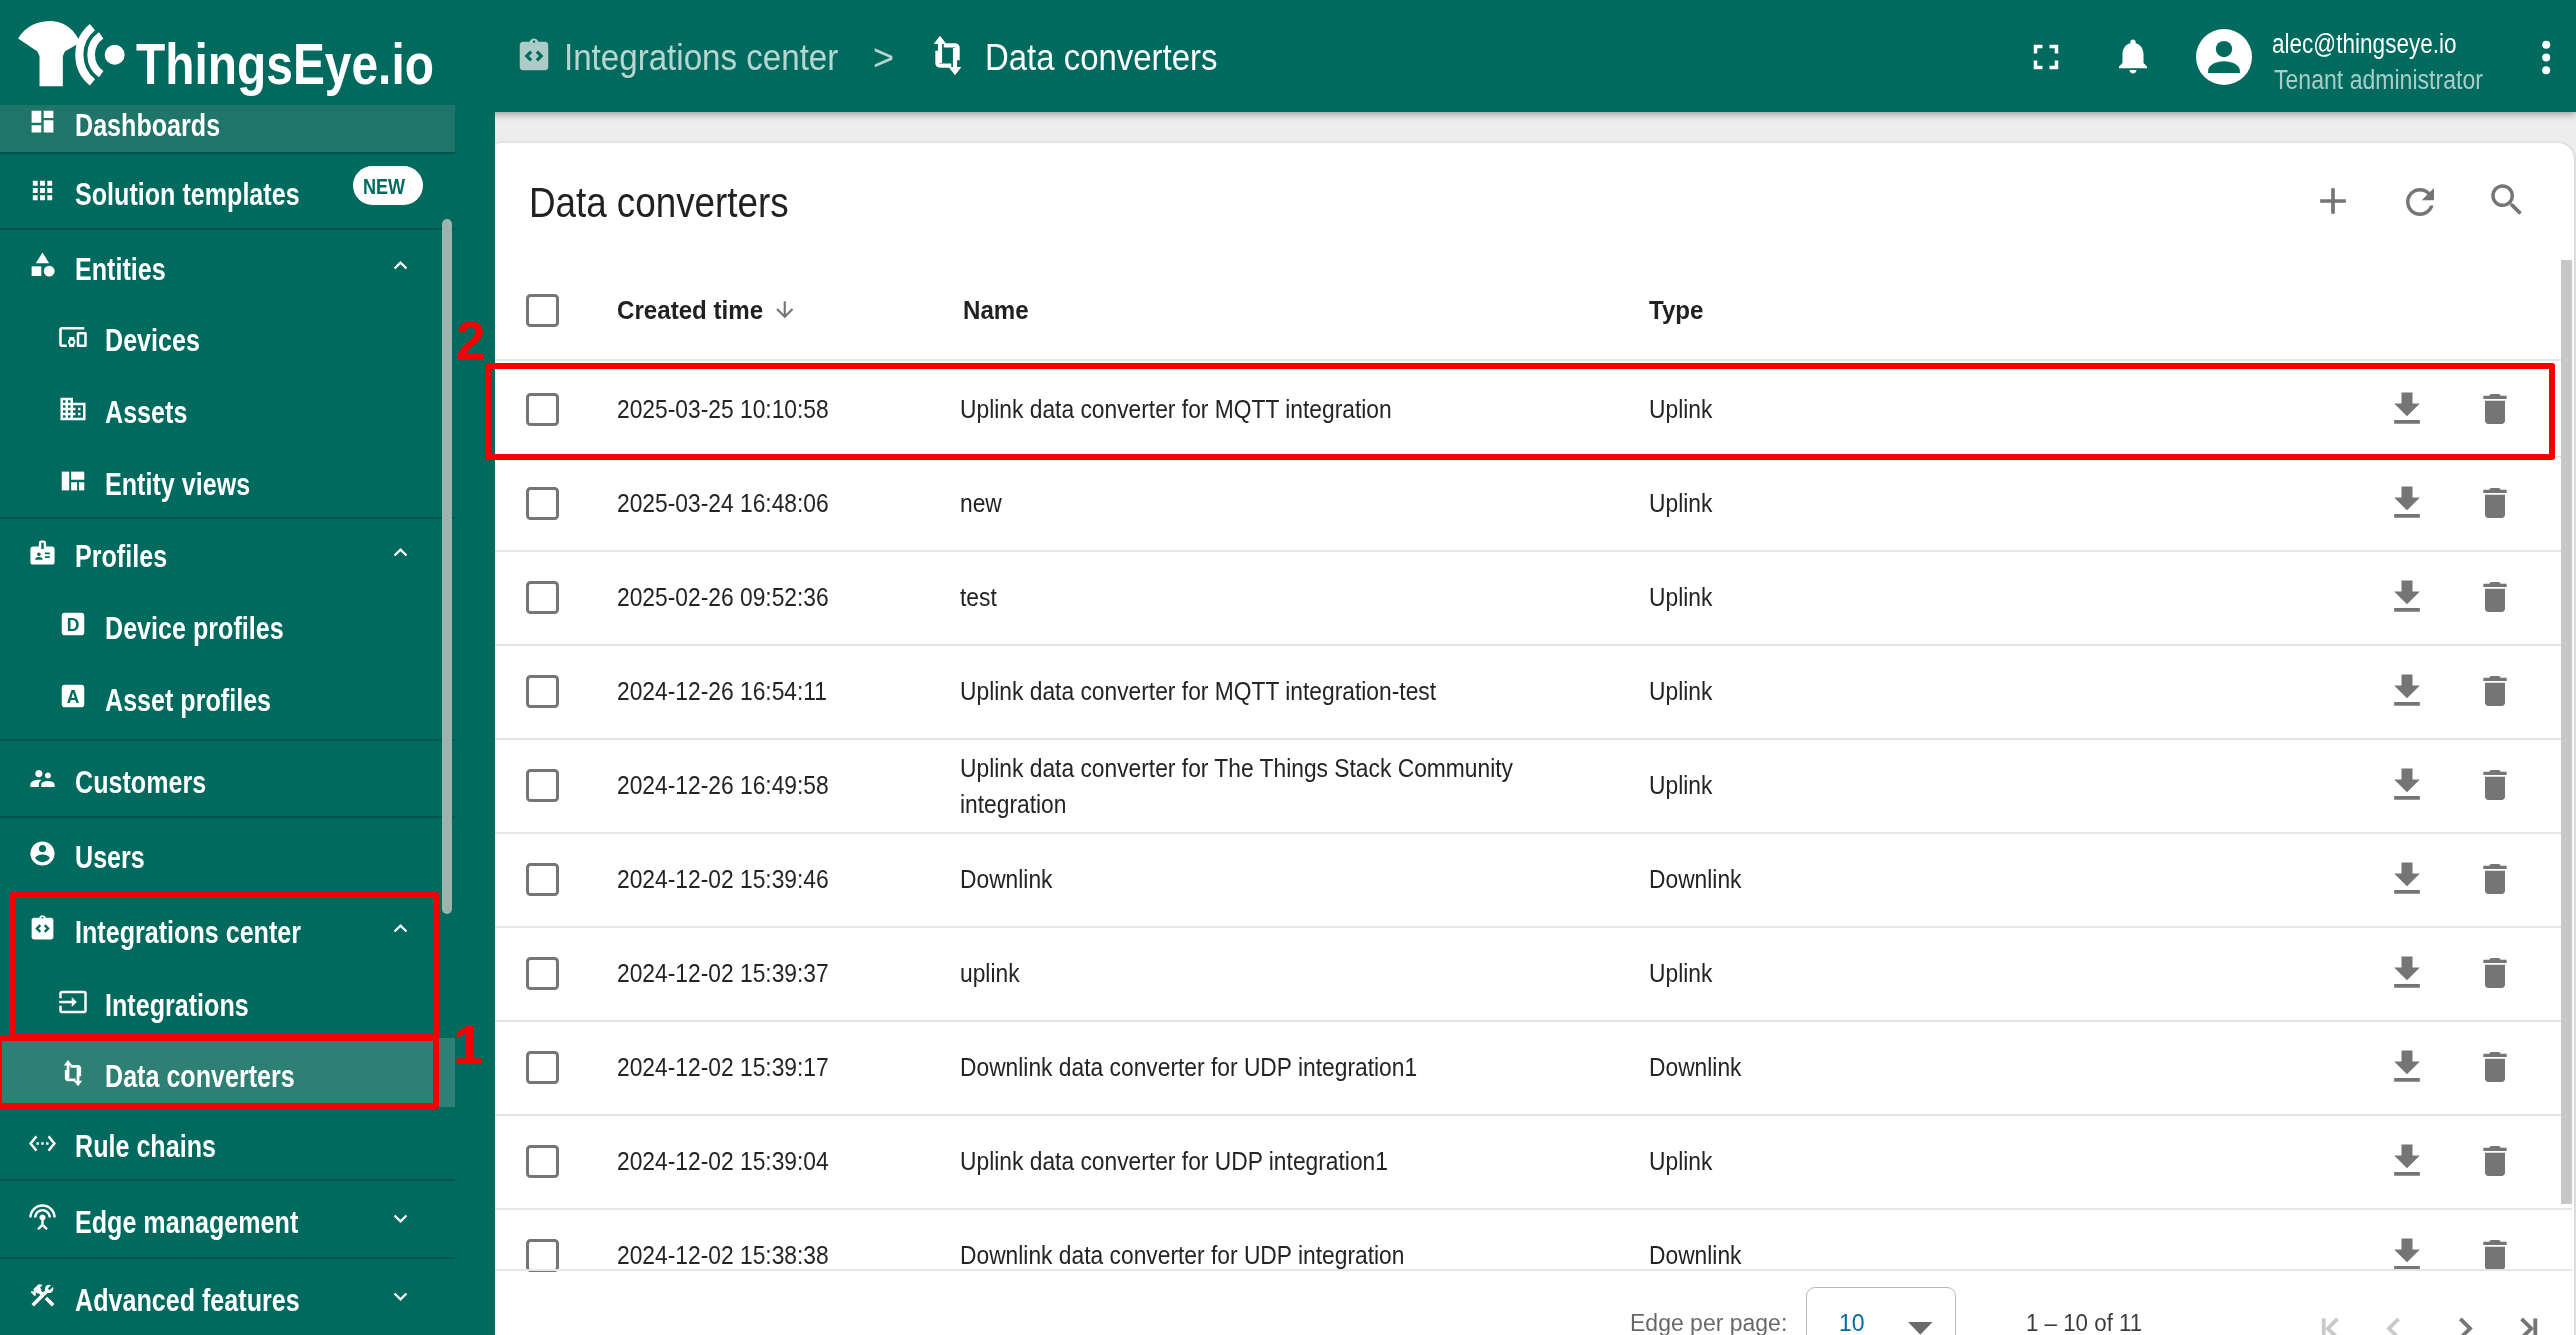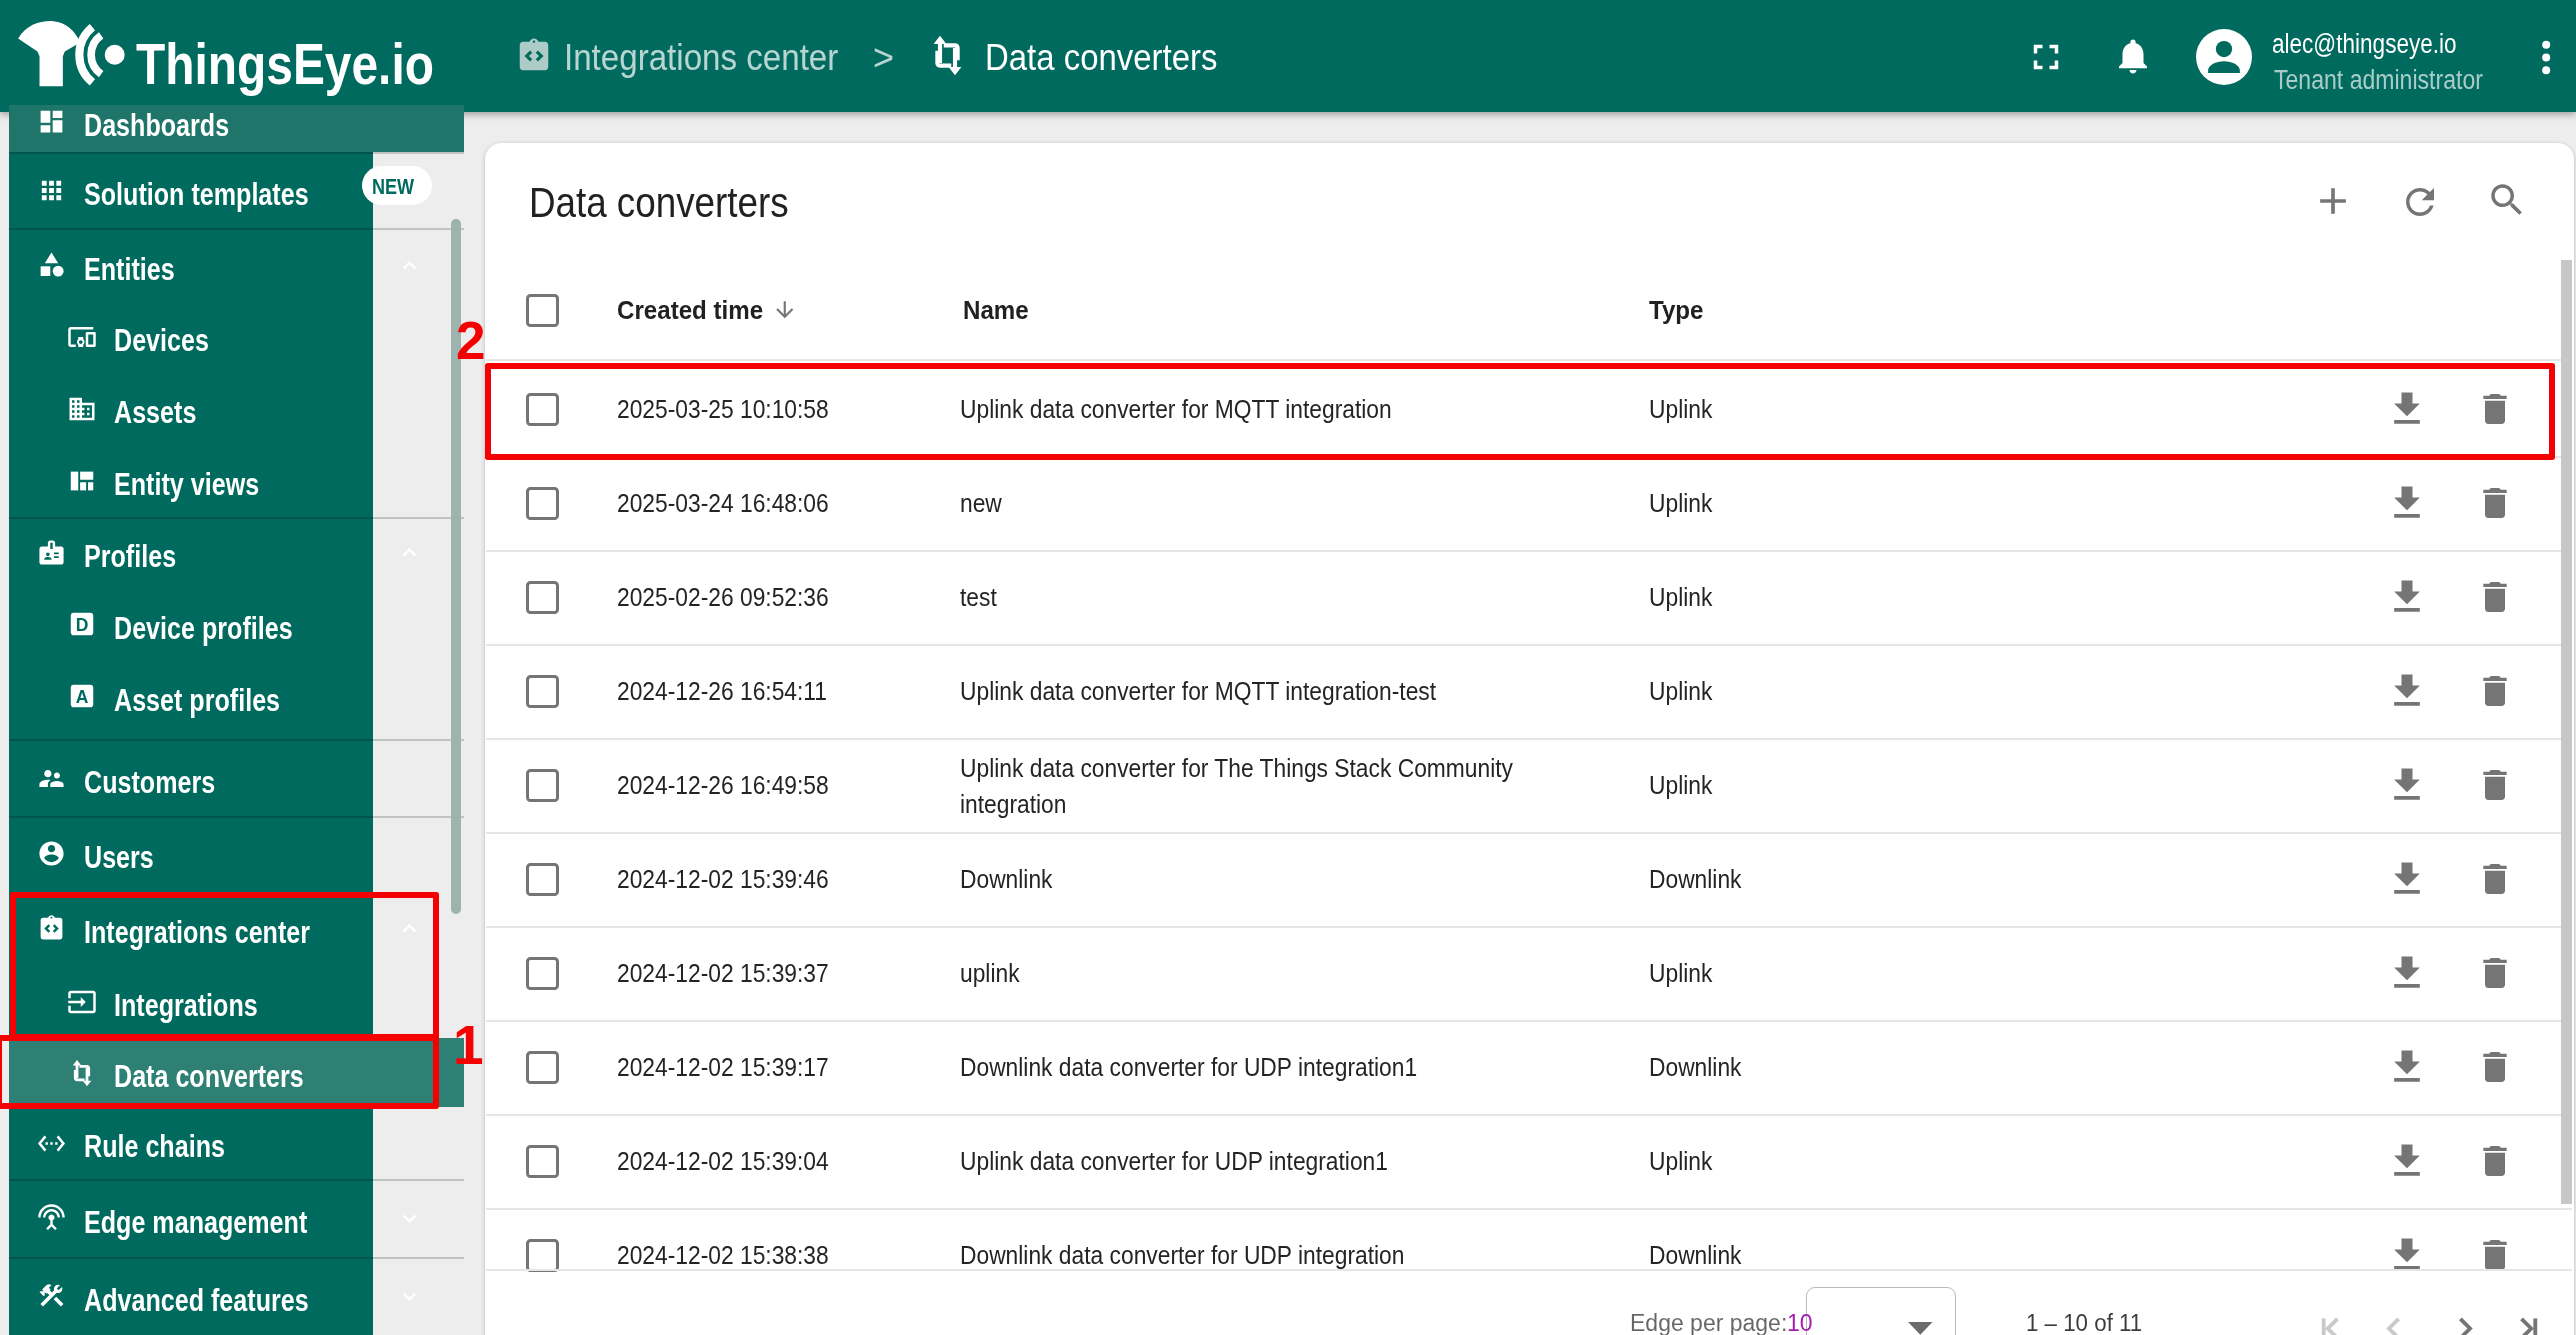--- a/index.html
+++ b/index.html
@@ -2,21 +2,21 @@
 <html style="font-size:14.5px"><head>
 <meta charset="utf-8">
 <style>
   * { margin:0; padding:0; box-sizing:border-box; }
   html,body { width:2576px; height:1336px; overflow:hidden; background:#ededed;
     font-family:"Liberation Sans", sans-serif; }
   .abs { position:absolute; }
   .txt { position:absolute; white-space:nowrap; transform-origin:0 0; line-height:1; }
   #header { position:absolute; left:0; top:0; width:2576px; height:112px;
     background:#006a5e; box-shadow:0 2.7px 6.4px rgba(0,0,0,.3); z-index:40; }
-  #sidebar { position:absolute; left:9px; top:112px; width:364px; height:1224px;
+  #sidebar { position:absolute; left:0; top:112px; width:495px; height:1224px;
     background:#006a5e; z-index:45; }
   .mrow { position:absolute; left:0; width:455px; }
   .mtxt { position:absolute; left:75px; font-size:31px; font-weight:700; color:#fff;
     white-space:nowrap; transform:scaleX(0.81); transform-origin:0 0; line-height:1; }
   .stxt { left:105px; }
   .mdiv { position:absolute; left:0; width:455px; height:1.8px; background:rgba(0,0,0,.18); }
   .chev { position:absolute; left:387px; width:27px; height:27px; }
   .micon { position:absolute; }
   #card { position:absolute; left:485px; top:143px; width:2089px; height:1273px;
     background:#fff; border-radius:16.4px; box-shadow:0 1.8px 4.5px rgba(0,0,0,.22); z-index:10; }
@@ -309,21 +309,21 @@
 <svg class="aicon" style="left:2385px; top:1233px;" width="44" height="44" viewBox="0 0 24 24" fill="#757575">
     <path d="M19 9h-4V3H9v6H5l7 7 7-7zM5 18v2h14v-2H5z"></path>
   </svg>
 <svg class="aicon" style="left:2475px; top:1235px;" width="40" height="40" viewBox="0 0 24 24" fill="#757575">
     <path d="M6 19c0 1.1.9 2 2 2h8c1.1 0 2-.9 2-2V7H6v12zM19 4h-3.5l-1-1h-5l-1 1H5v2h14V4z"></path>
   </svg>
 
 <div class="rowdiv" style="top:1269px;"></div>
 <div class="txt" style="left:1630px; top:1312px; font-size:23px; color:rgba(0,0,0,.6); z-index:12;">Edge per page:</div>
 <div class="abs" style="left:1806px; top:1287px; width:150px; height:73px; border:1.8px solid #b9b9b9; border-radius:9px; z-index:12;"></div>
-<div class="txt" style="left:1787px; top:1312px; font-size:23px; color:#a21caf; z-index:12;">10</div>
+<div class="txt" style="left:1839px; top:1312px; font-size:23px; color:#0369a1; z-index:12;">10</div>
 <svg class="aicon" style="left:1908px; top:1322px;" width="24.6" height="12.7" viewBox="0 0 27 14" fill="#6b6b6b">
     <path d="M0 0h27L13.5 14z"></path>
   </svg>
 <div class="txt" style="left:2026px; top:1312px; font-size:23px; color:#3c3c3c; z-index:12; transform:scaleX(0.97);">1 – 10 of 11</div>
 <svg class="aicon" style="left:2315px; top:1312px;" width="33" height="33" viewBox="0 0 36 36">
     <g stroke="#c9c9c9" stroke-width="4.2" fill="none">
       <path d="M24.5 7.5 L14 18 L24.5 28.5"></path>
       <path d="M9.5 7 V29"></path>
     </g>
   </svg>

